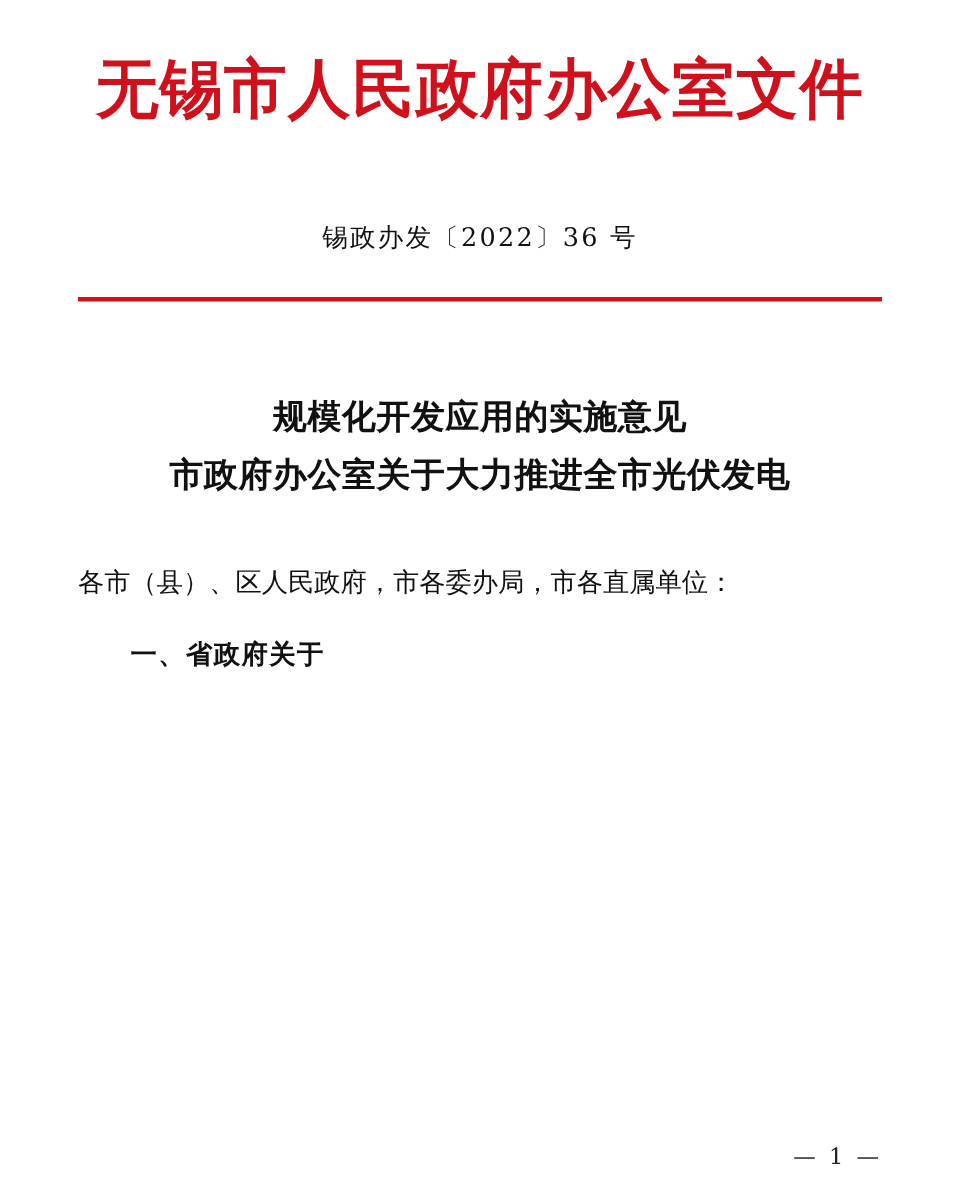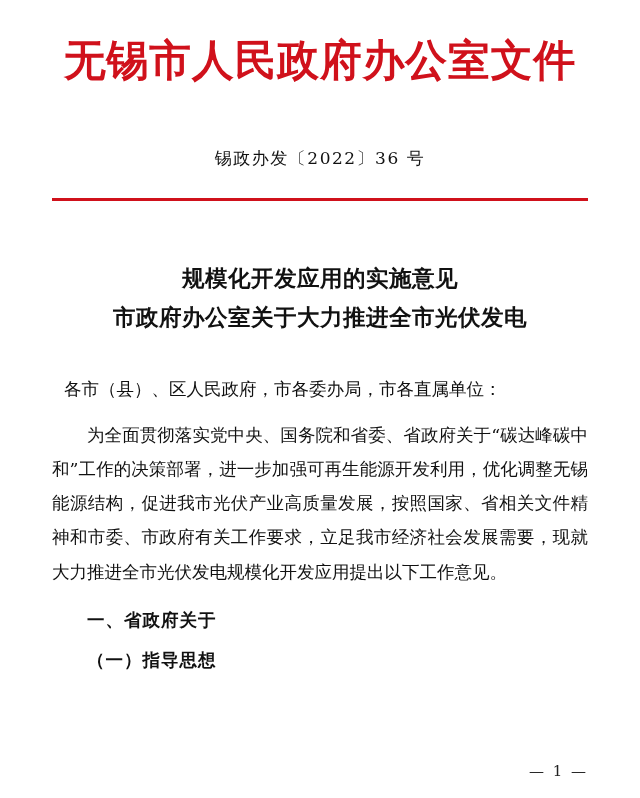--- a/index.html
+++ b/index.html
@@ -76,21 +76,21 @@
   
   .body-wrap {
     margin-top: 36px;
     font-size: 17.5px;
     line-height: 1.95;
     color: #111;
     text-align: justify;
     text-justify: inter-ideograph;
   }
   .salutation {
-    margin: 12px;
+    margin: 0;
   }
   .para {
     margin: 0;
     text-indent: 2em;
   }
   .heading-1 {
     margin: 14px 0 0 0;
     text-indent: 2em;
     font-weight: bold;
     letter-spacing: 1px;
@@ -127,20 +127,18 @@
 
   <div class="red-rule"></div>
 
   <div class="doc-title">
     <span class="line">规模化开发应用的实施意见</span>
     <span class="line">市政府办公室关于大力推进全市光伏发电</span>
   </div>
 
   <div class="body-wrap">
     <p class="salutation">各市（县）、区人民政府，市各委办局，市各直属单位：</p>
-    <p class="para">为全面贯彻落实党中央、国务院和省委、省政府关于“碳达峰碳中和”工作的决策部署，进一步加强可再生能源开发利用，优化调整无锡能源结构，促进我市光伏产业高质量发展，按照国家、省相关文件精神和市委、市政府有关工作要求，立足我市经济社会发展需要，现就大力推进全市光伏发电规模化开发应用提出以下工作意见。</p>
     <p class="heading-1">一、省政府关于</p>
-    <p class="heading-2">（一）指导思想</p>
   </div>
 
   <div class="page-number">— 1 —</div>
 
 </div>
 
 </body></html>

